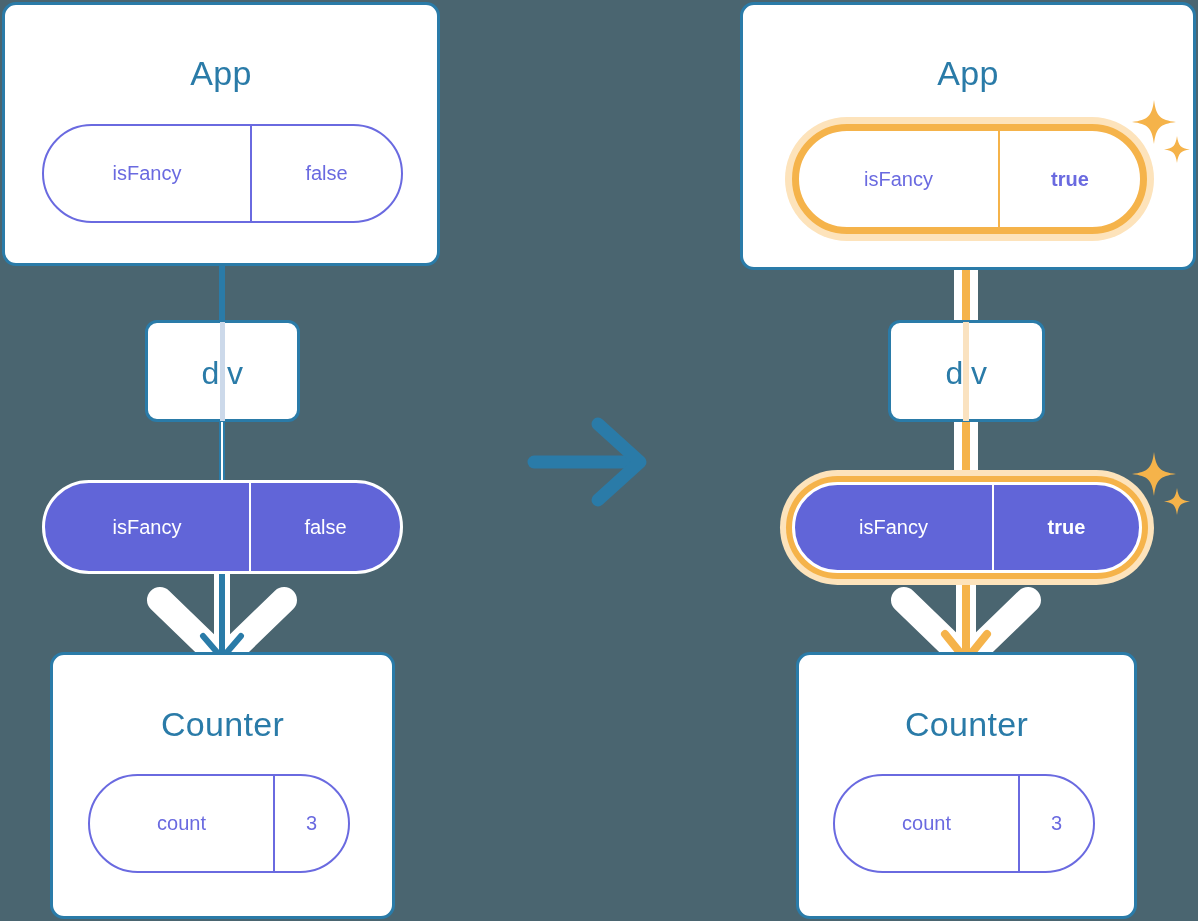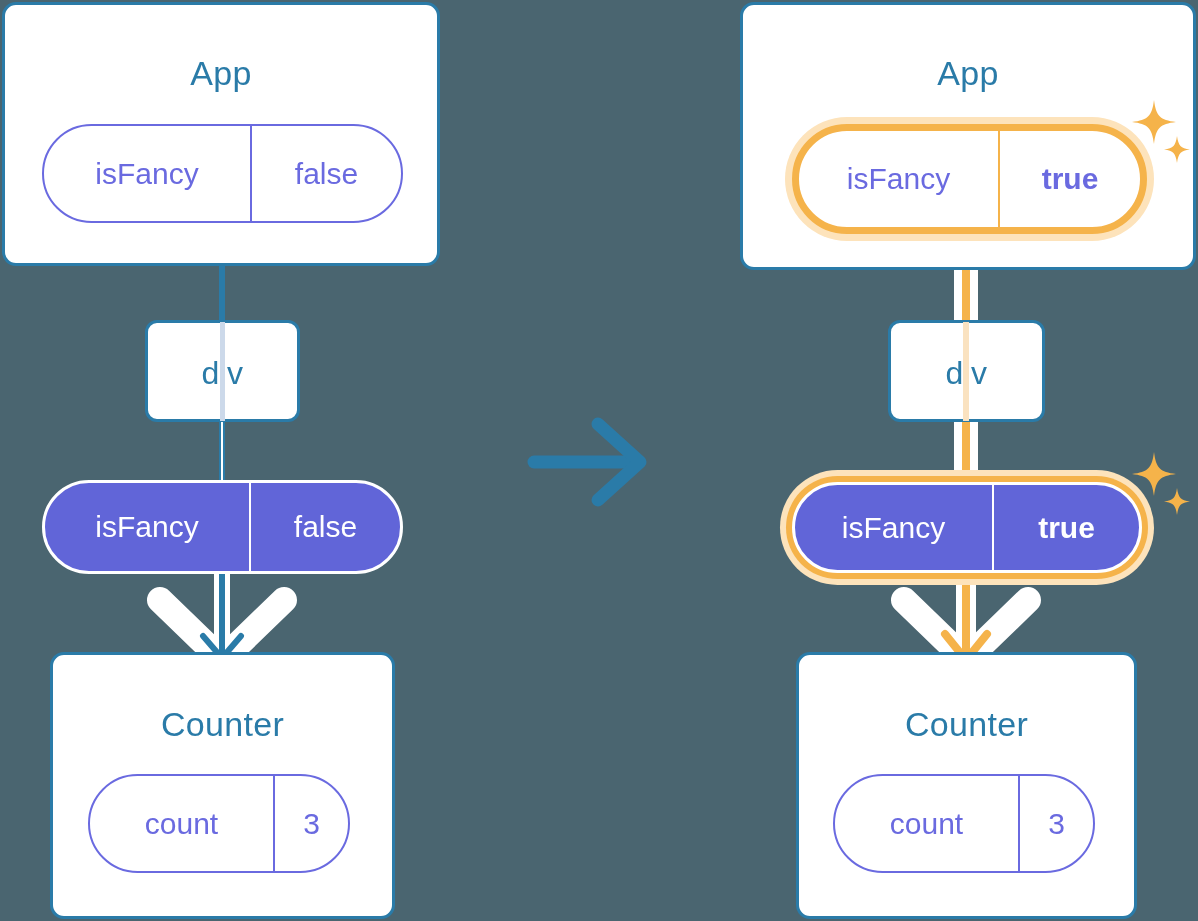--- a/index.html
+++ b/index.html
@@ -32,21 +32,21 @@
   .pill{
     position:absolute;
     box-sizing:border-box;
     display:flex;
     align-items:stretch;
     border-radius:999px;
     z-index:6;
   }
   .pill .seg{
     display:flex;align-items:center;justify-content:center;
-    font-size:30px;
+    font-size:20px;
     box-sizing:border-box;
     white-space:nowrap;
   }
   .pill .seg.key{flex:0 0 auto;}
   .pill .seg.val{flex:1 1 auto;}
 
   
   .pill-outline{
     background:#ffffff;
     border:2px solid #6a6ae0;

